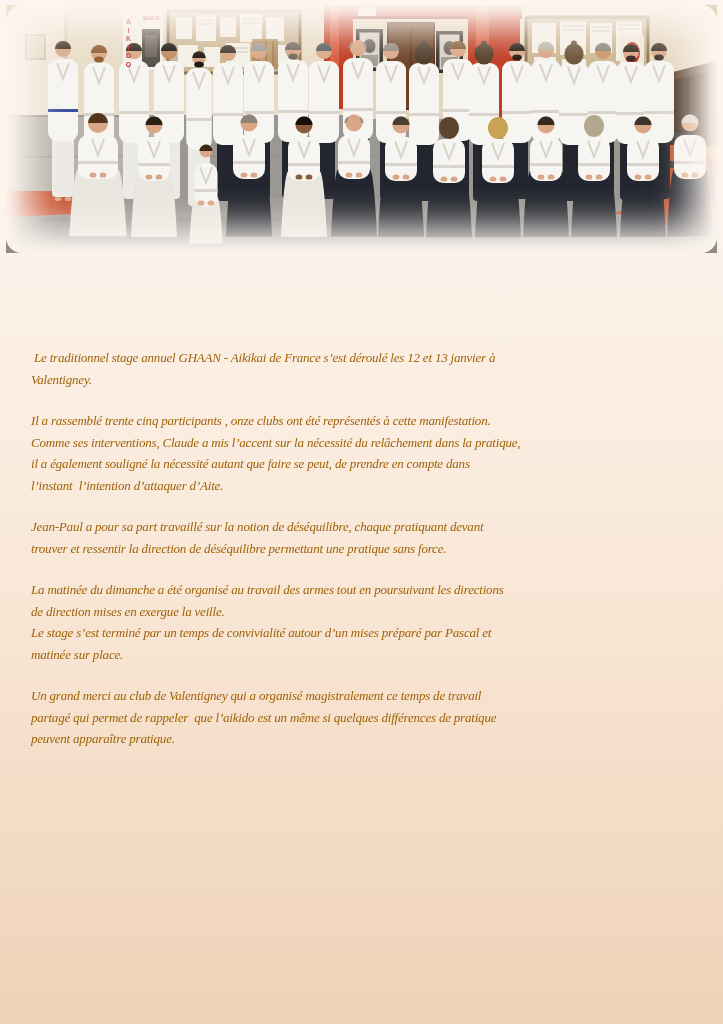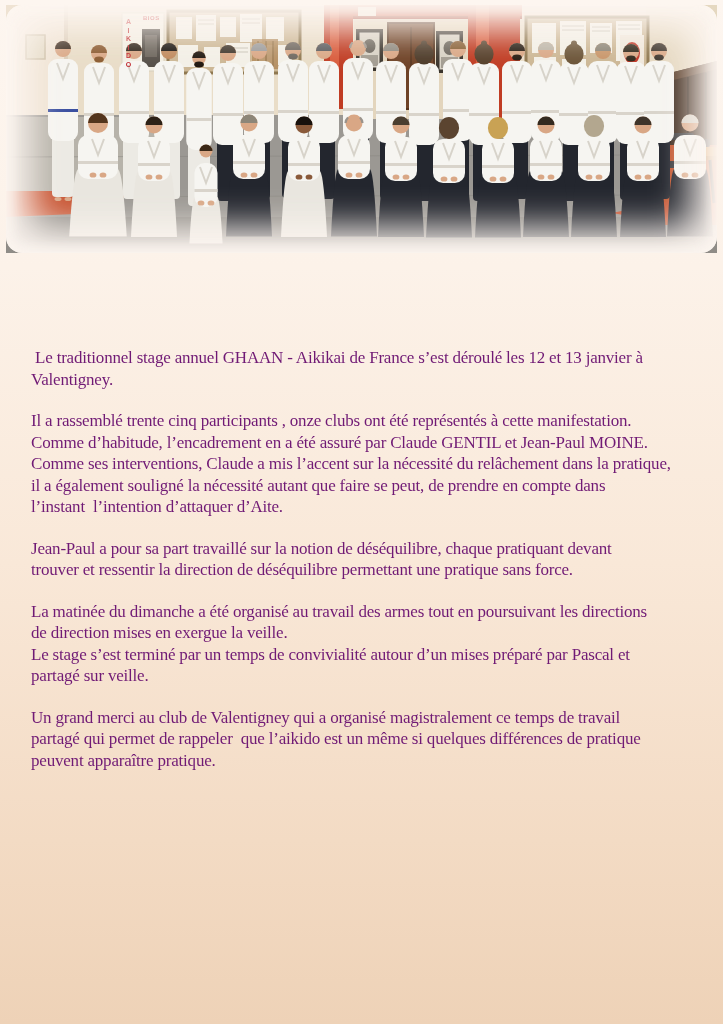--- a/index.html
+++ b/index.html
@@ -19,22 +19,22 @@
     writing-mode:vertical-rl;text-orientation:upright;
     font:700 7px "Liberation Sans",sans-serif;color:#c1272d;letter-spacing:1.5px;
   }
   .poster-sub{
     position:absolute;left:137px;top:10px;
     font:700 6px "Liberation Sans",sans-serif;color:#c1272d;letter-spacing:.5px;
   }
   .article{position:absolute;left:31px;top:347px;width:680px;}
   .para{
     margin:0 0 20px 0;
-    font-size:17px;line-height:21.5px;
-    letter-spacing:-0.2px;color:#701a75;
+    font-style:italic;font-size:13px;line-height:21.5px;
+    letter-spacing:-0.2px;color:#a16207;
   }
   .line{display:block;white-space:pre;}
 </style>
 </head>
 <body style="background: linear-gradient(rgb(253, 246, 240) 0%, rgb(252, 242, 233) 26%, rgb(249, 232, 216) 55%, rgb(243, 219, 196) 82%, rgb(238, 210, 183) 100%);">
 
 <div class="photo-wrap">
   <svg id="scene" viewBox="0 0 711 248" aria-hidden="true">
 
     <g>
@@ -487,33 +487,32 @@
   <div class="vignette"></div>
 </div>
 
 <div class="article">
   <p class="para">
     <span class="line"> Le traditionnel stage annuel GHAAN - Aikikai de France s’est déroulé les 12 et 13 janvier à</span>
     <span class="line">Valentigney.</span>
   </p>
   <p class="para">
     <span class="line">Il a rassemblé trente cinq participants , onze clubs ont été représentés à cette manifestation.</span>
-    <span class="line">Comme d’habitude, l’encadrement en a été assuré par Claude GENTIL et Jean-Paul MOINE.</span>
     <span class="line">Comme ses interventions, Claude a mis l’accent sur la nécessité du relâchement dans la pratique,</span>
     <span class="line">il a également souligné la nécessité autant que faire se peut, de prendre en compte dans</span>
     <span class="line">l’instant  l’intention d’attaquer d’Aite.</span>
   </p>
   <p class="para">
     <span class="line">Jean-Paul a pour sa part travaillé sur la notion de déséquilibre, chaque pratiquant devant</span>
     <span class="line">trouver et ressentir la direction de déséquilibre permettant une pratique sans force.</span>
   </p>
   <p class="para">
     <span class="line">La matinée du dimanche a été organisé au travail des armes tout en poursuivant les directions</span>
     <span class="line">de direction mises en exergue la veille.</span>
     <span class="line">Le stage s’est terminé par un temps de convivialité autour d’un mises préparé par Pascal et</span>
-    <span class="line">partagé sur veille.</span>
+    <span class="line">matinée sur place.</span>
   </p>
   <p class="para">
     <span class="line">Un grand merci au club de Valentigney qui a organisé magistralement ce temps de travail</span>
     <span class="line">partagé qui permet de rappeler  que l’aikido est un même si quelques différences de pratique</span>
     <span class="line">peuvent apparaître pratique.</span>
   </p>
 </div>
 
 </body></html>

